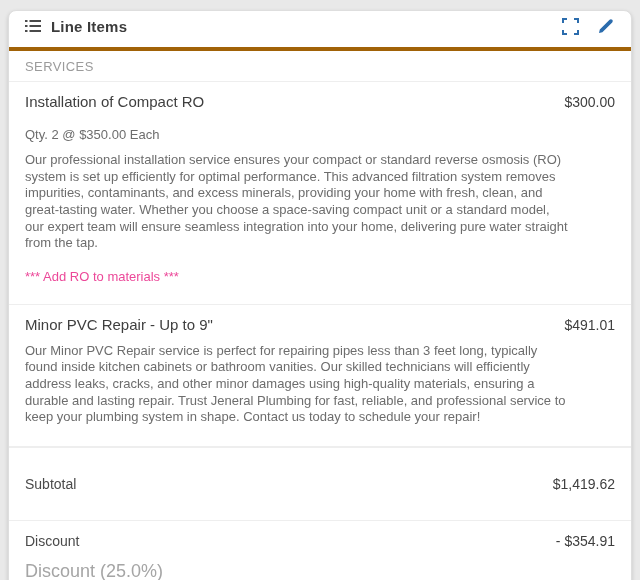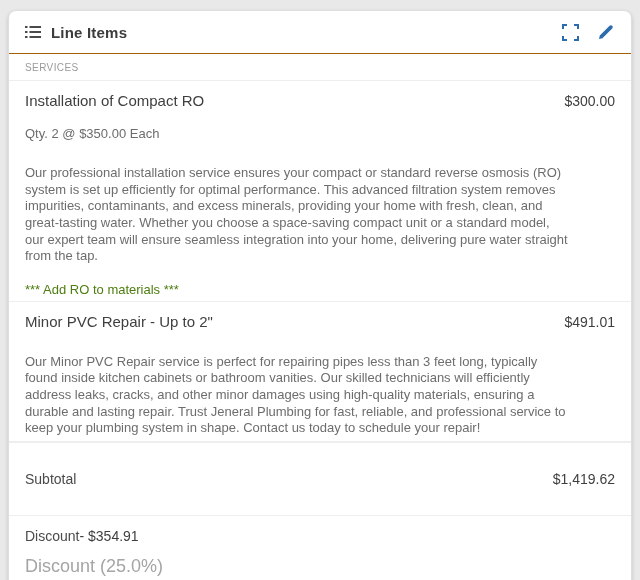--- a/index.html
+++ b/index.html
@@ -14,58 +14,58 @@
     left: 8px; top: 10px; width: 624px;
     background: #ffffff;
     border: 1px solid #dedede;
     border-radius: 8px;
     box-shadow: 0 2px 4px rgba(0,0,0,0.16);
     overflow: hidden;
   }
   
   .card-header {
     display: flex; align-items: center;
-    padding: 12px 16px 12px 16px;
-    border-bottom: 1px solid #a16207;
+    padding: 6px 16px 12px 16px;
+    border-bottom: 4px solid #a16207;
   }
   .hdr-left { display: flex; align-items: center; gap: 10px; flex: 1; }
   .panel-title { font-size: 15px; font-weight: bold; color: #3c3c3c; letter-spacing: 0.2px; }
   .hdr-icons { display: flex; align-items: center; gap: 18px; }
   .icon-btn { background: none; border: none; padding: 0; cursor: pointer; line-height: 0; }
   
   .section-label {
     padding: 8px 16px 7px 16px;
-    font-size: 10px;
+    font-size: 13px;
     color: #9b9b9b;
     letter-spacing: 0.4px;
     border-bottom: 1px solid #eeeeee;
   }
   
-  .line-item { padding: 11px 16px 4px 16px; border-bottom: 1px solid #eeeeee; }
+  .line-item { padding: 11px 16px 20px 16px; border-bottom: 1px solid #eeeeee; }
   .line-item:last-of-type { border-bottom: none; }
   .item-head { display: flex; justify-content: space-between; align-items: baseline; }
   .item-name { font-size: 15px; color: #3f3f3f; }
   .item-amount { font-size: 14px; color: #3f3f3f; }
   .item-qty { font-size: 13px; color: #6d6d6d; margin-top: 17px; }
   .item-desc {
     font-size: 13px; color: #6d6d6d;
-    line-height: 1.28; margin-top: 24px;
+    line-height: 1.28; margin-top: 10px;
     max-width: 545px;
   }
-  .item-note { font-size: 13px; color: #4d7c0f; margin-top: 17px; }
+  .item-note { font-size: 13px; color: #ec4899; margin-top: 17px; }
   
   .totals-row {
     display: flex; justify-content: space-between; align-items: baseline;
     padding: 28px 16px;
     border-top: 1px solid #eeeeee;
   }
   .totals-label { font-size: 14px; color: #4a4a4a; }
   .totals-value { font-size: 14px; color: #3f3f3f; }
   .discount-block { border-top: 1px solid #eeeeee; padding: 12px 16px 10px 16px; }
-  .discount-main { display: flex; align-items: baseline; }
+  .discount-main { display: flex; justify-content: space-between; align-items: baseline; }
   .discount-detail { font-size: 18px; color: #a5a5a5; margin-top: 12px; padding-bottom: 4px; }
   svg { display: block; }
 </style>
 </head>
 <body>
 
 <div class="card">
 
   <div class="card-header">
     <div class="hdr-left">
@@ -109,21 +109,21 @@
       <span class="item-name">Installation of Compact RO</span>
       <span class="item-amount">$300.00</span>
     </div>
     <div class="item-qty">Qty. 2 @ $350.00 Each</div>
     <div class="item-desc">Our professional installation service ensures your compact or standard reverse osmosis (RO) system is set up efficiently for optimal performance. This advanced filtration system removes impurities, contaminants, and excess minerals, providing your home with fresh, clean, and great-tasting water. Whether you choose a space-saving compact unit or a standard model, our expert team will ensure seamless integration into your home, delivering pure water straight from the tap.</div>
     <div class="item-note">*** Add RO to materials ***</div>
   </div>
 
   <div class="line-item">
     <div class="item-head">
-      <span class="item-name">Minor PVC Repair - Up to 2"</span>
+      <span class="item-name">Minor PVC Repair - Up to 9"</span>
       <span class="item-amount">$491.01</span>
     </div>
     <div class="item-desc">Our Minor PVC Repair service is perfect for repairing pipes less than 3 feet long, typically found inside kitchen cabinets or bathroom vanities. Our skilled technicians will efficiently address leaks, cracks, and other minor damages using high-quality materials, ensuring a durable and lasting repair. Trust Jeneral Plumbing for fast, reliable, and professional service to keep your plumbing system in shape. Contact us today to schedule your repair!</div>
   </div>
 
   <div class="totals-row">
     <span class="totals-label">Subtotal</span>
     <span class="totals-value">$1,419.62</span>
   </div>
 

